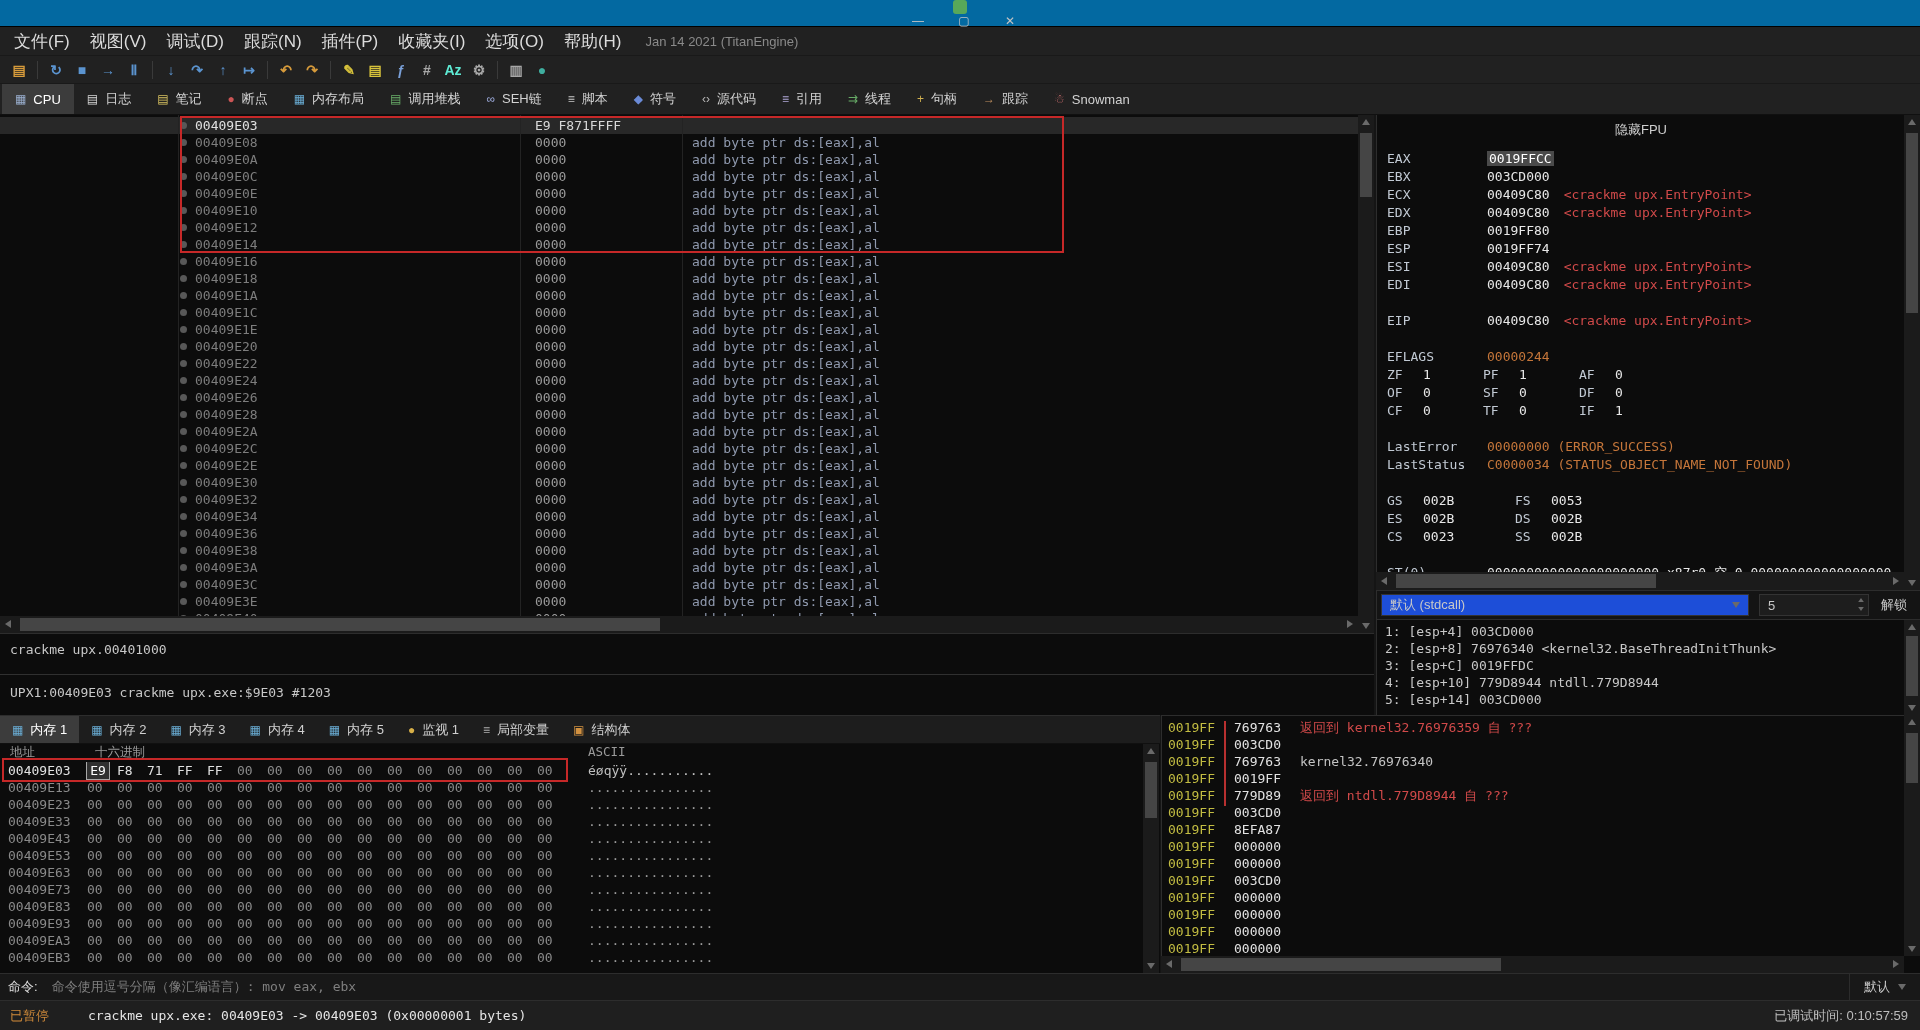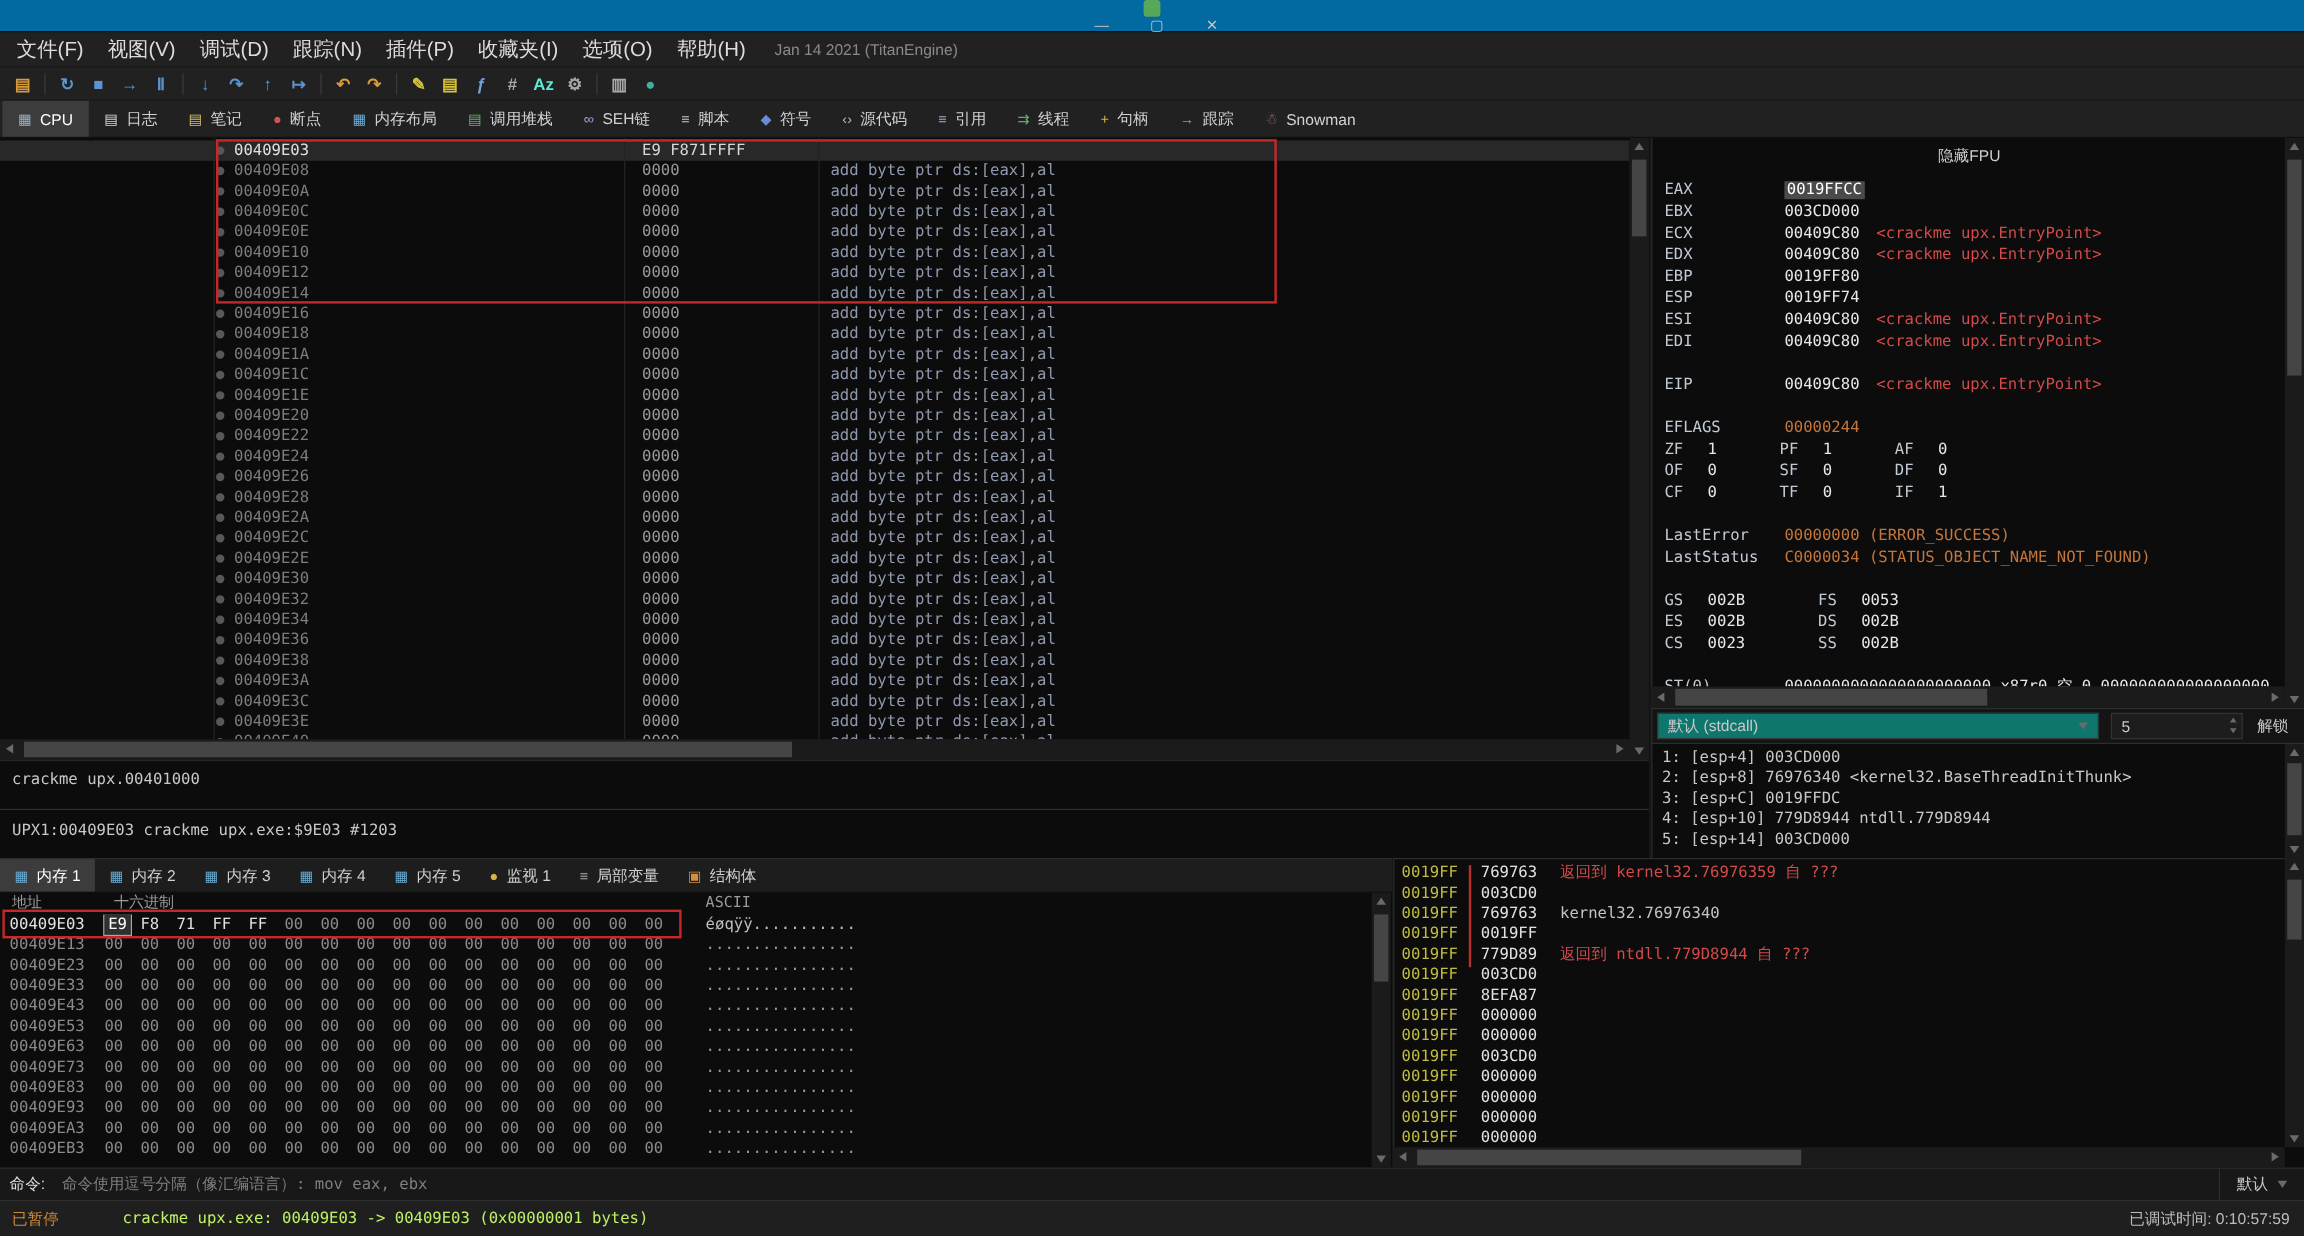--- a/index.html
+++ b/index.html
@@ -81,21 +81,21 @@
   .rvalue.selv{background:#4a4a4a; color:#fff; padding:0 2px;}
   .rvalue.orange{color:var(--orange);}
   .rnote{color:var(--red); margin-left:14px;}
   .fn{display:inline-block; width:36px; color:var(--lbl);}
   .fv{display:inline-block; width:60px; color:var(--val);}
   .fv.widev{width:92px;}
 
   .convrow{position:absolute; left:1376px; top:590px; width:544px; height:30px; background:#141414;
     border:1px solid var(--bd); border-right:none; display:flex; align-items:center; font-size:13px; color:#c8c8c8;}
   .conv-dd{width:368px; height:22px; margin-left:4px; display:flex; align-items:center; padding:0 8px;
-    background:#0f766e; border:1px solid #333; justify-content:space-between;}
+    background:#1d4ed8; border:1px solid #333; justify-content:space-between;}
   .conv-spin{width:110px; height:22px; margin-left:10px; background:#1d1d1d; border:1px solid #333;
     display:flex; align-items:center; padding-left:8px; position:relative;}
   .spin-arrows{position:absolute; right:3px; top:2px; display:flex; flex-direction:column; gap:3px;}
   .conv-unlock{margin-left:12px; color:#c8c8c8;}
 
   .argspanel{position:absolute; left:1376px; top:620px; width:544px; height:95px; background:var(--panel);
     border-left:1px solid var(--bd); font-size:13px; padding:3px 0 0 8px; overflow:hidden;}
   .arow{height:17px; line-height:17px; color:#c8c8c8; white-space:pre;}
 
   
@@ -130,21 +130,21 @@
   
   .cmdrow{position:absolute; left:0; top:973px; width:1920px; height:27px; background:#181818;
     border-top:1px solid var(--bd); display:flex; align-items:center; font-size:13px;}
   .cmd-label{color:#dcdcdc; margin-left:8px;}
   .cmd-hint{color:#7f7f7f; margin-left:14px; flex:1;}
   .cmd-profile{display:flex; align-items:center; gap:8px; padding:0 14px; border-left:1px solid #2c2c2c; height:100%; color:#c8c8c8;}
 
   .statusbar{position:absolute; left:0; top:1000px; width:1920px; height:30px; background:#1f1f1f;
     border-top:1px solid var(--bd); display:flex; align-items:center; font-size:13px;}
   .st-state{color:#cf8a3a; margin-left:10px; width:72px;}
-  .st-detail{color:#bef264; margin-left:20px; flex:1;}
+  .st-detail{color:#e5e5e5; margin-left:6px; flex:1;}
   .st-time{color:#bdbdbd; margin-right:12px;}
 
   
   .anno{position:absolute; border:2px solid #c62828; z-index:60; pointer-events:none;}
   #anno1{left:180px; top:116px; width:884px; height:137px;}
   #anno2{left:2px; top:758px; width:566px; height:24px;}
 </style>
 </head>
 <body>
 

